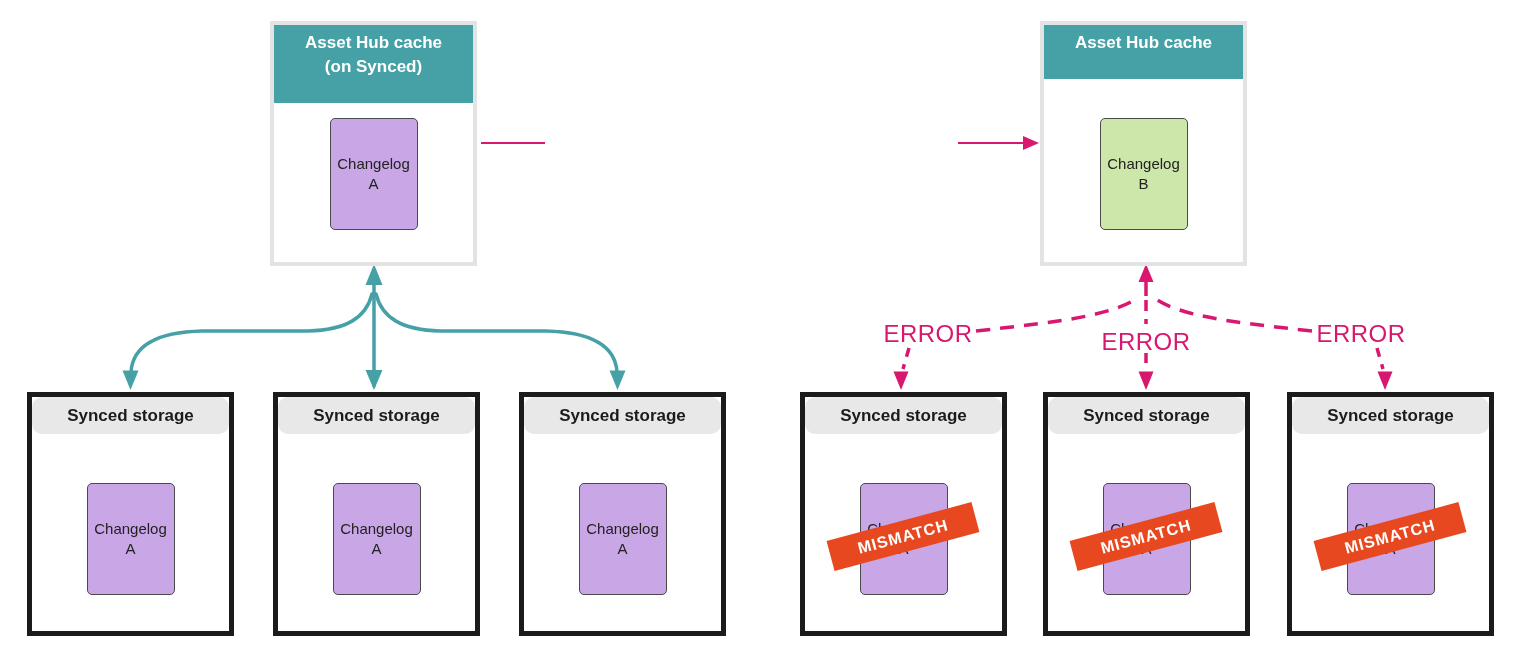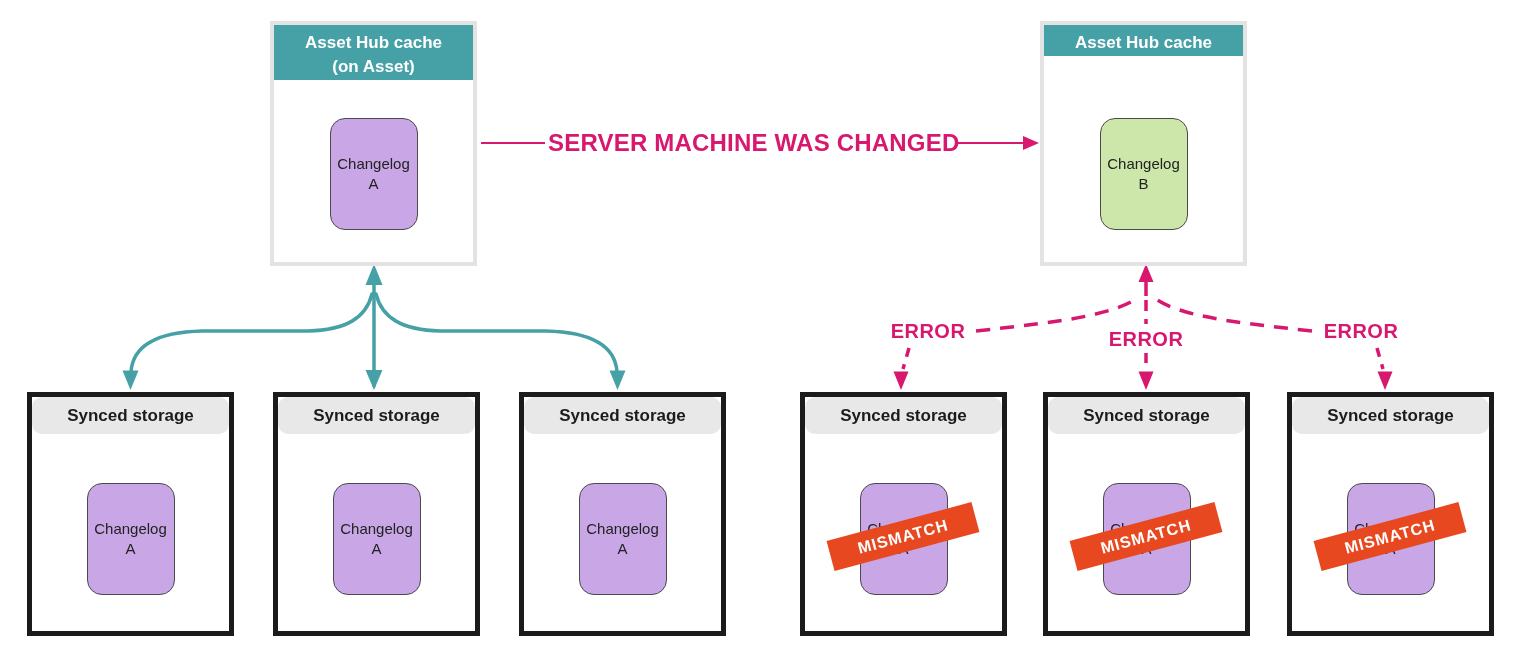--- a/index.html
+++ b/index.html
@@ -7,51 +7,51 @@
     position:relative;width:1514px;height:660px;background:#ffffff;overflow:hidden;
     font-family:"Liberation Sans","DejaVu Sans",sans-serif;
   }
   
   .hub{
     position:absolute;top:21px;width:207px;height:245px;box-sizing:border-box;
     background:#ffffff;border:4px solid #e3e3e3;
   }
   .hub-header{
     background:#46a1a7;color:#ffffff;font-weight:bold;font-size:17px;line-height:1.42;
-    text-align:center;padding:6px 2px 1px 2px;
+    text-align:center;padding:6px 2px 24px 2px;
   }
   .hub-header .u{ text-decoration:underline; text-underline-offset:2px;}
   
   .storage{
     position:absolute;top:392px;width:207px;height:244px;box-sizing:border-box;
     background:#ffffff;border:5px solid #1b1b1b;
   }
   .storage-header{
     background:#e8e8e8;color:#1b1b1b;font-weight:bold;font-size:17px;
     height:37px;line-height:37px;text-align:center;border-radius:10px;
   }
   
   .chip{
     position:absolute;left:50%;margin-left:-44px;width:88px;height:112px;box-sizing:border-box;
-    border:1.4px solid #4a4a4a;border-radius:15px;
+    border:1.4px solid #4a4a4a;border-radius:5px;
     display:flex;flex-direction:column;align-items:center;justify-content:center;
     font-size:15px;line-height:1.35;color:#222222;text-align:center;
   }
   .chip.purple{background:#c9a6e6;}
   .chip.green{background:#cde7ab;}
   .hub .chip{top:93px;}
   .storage .chip{top:86px;}
   
   .changed-label{
     position:absolute;left:548px;top:129px;width:404px;text-align:center;
     color:#d8176e;font-weight:bold;font-size:24px;letter-spacing:0.2px;white-space:nowrap;
   }
   .error-label{
     position:absolute;width:110px;margin-left:-55px;text-align:center;
-    color:#d8176e;font-size:20px;font-weight:700;letter-spacing:0.5px;
+    color:#d8176e;font-size:24px;font-weight:400;letter-spacing:0.5px;
   }
   
   .mismatch{
     position:absolute;width:150px;height:31px;margin-left:-75px;margin-top:-16px;
     background:#e8481f;color:#ffffff;font-weight:bold;font-size:16px;letter-spacing:1px;
     line-height:31px;text-align:center;transform:rotate(-15deg);
   }
   svg.overlay{position:absolute;left:0;top:0;pointer-events:none;}
 </style>
 </head>
@@ -92,39 +92,38 @@
       <path d="M 1146 264 L 1138.5 282 L 1153.5 282 Z"></path>
       <path d="M 901 390 L 893.5 371.5 L 908.5 371.5 Z"></path>
       <path d="M 1146 390 L 1138.5 371.5 L 1153.5 371.5 Z"></path>
       <path d="M 1385 390 L 1377.5 371.5 L 1392.5 371.5 Z"></path>
     </g>
   </svg>
 
   <div class="hub" style="left:270px;">
     <div class="hub-header">
       <div>Asset Hub cache</div>
-      <div><span>(on Asset)</span><span class="u"></span><span></span></div>
+      <div><span>(on Synced)</span><span class="u"></span><span></span></div>
     </div>
     <div class="chip purple">
       <span>Changelog</span>
       <span>A</span>
     </div>
   </div>
 
   <div class="hub" style="left:1040px;">
     <div class="hub-header">
       <div>Asset Hub cache</div>
     </div>
     <div class="chip green">
       <span>Changelog</span>
       <span>B</span>
     </div>
   </div>
 
-  <div class="changed-label">SERVER MACHINE WAS CHANGED</div>
 
   <div class="error-label" style="left:928px;top:320px;">ERROR</div>
   <div class="error-label" style="left:1146px;top:328px;">ERROR</div>
   <div class="error-label" style="left:1361px;top:320px;">ERROR</div>
 
   <div class="storage" style="left:27px;">
     <div class="storage-header">Synced storage</div>
     <div class="chip purple">
       <span>Changelog</span>
       <span>A</span>

